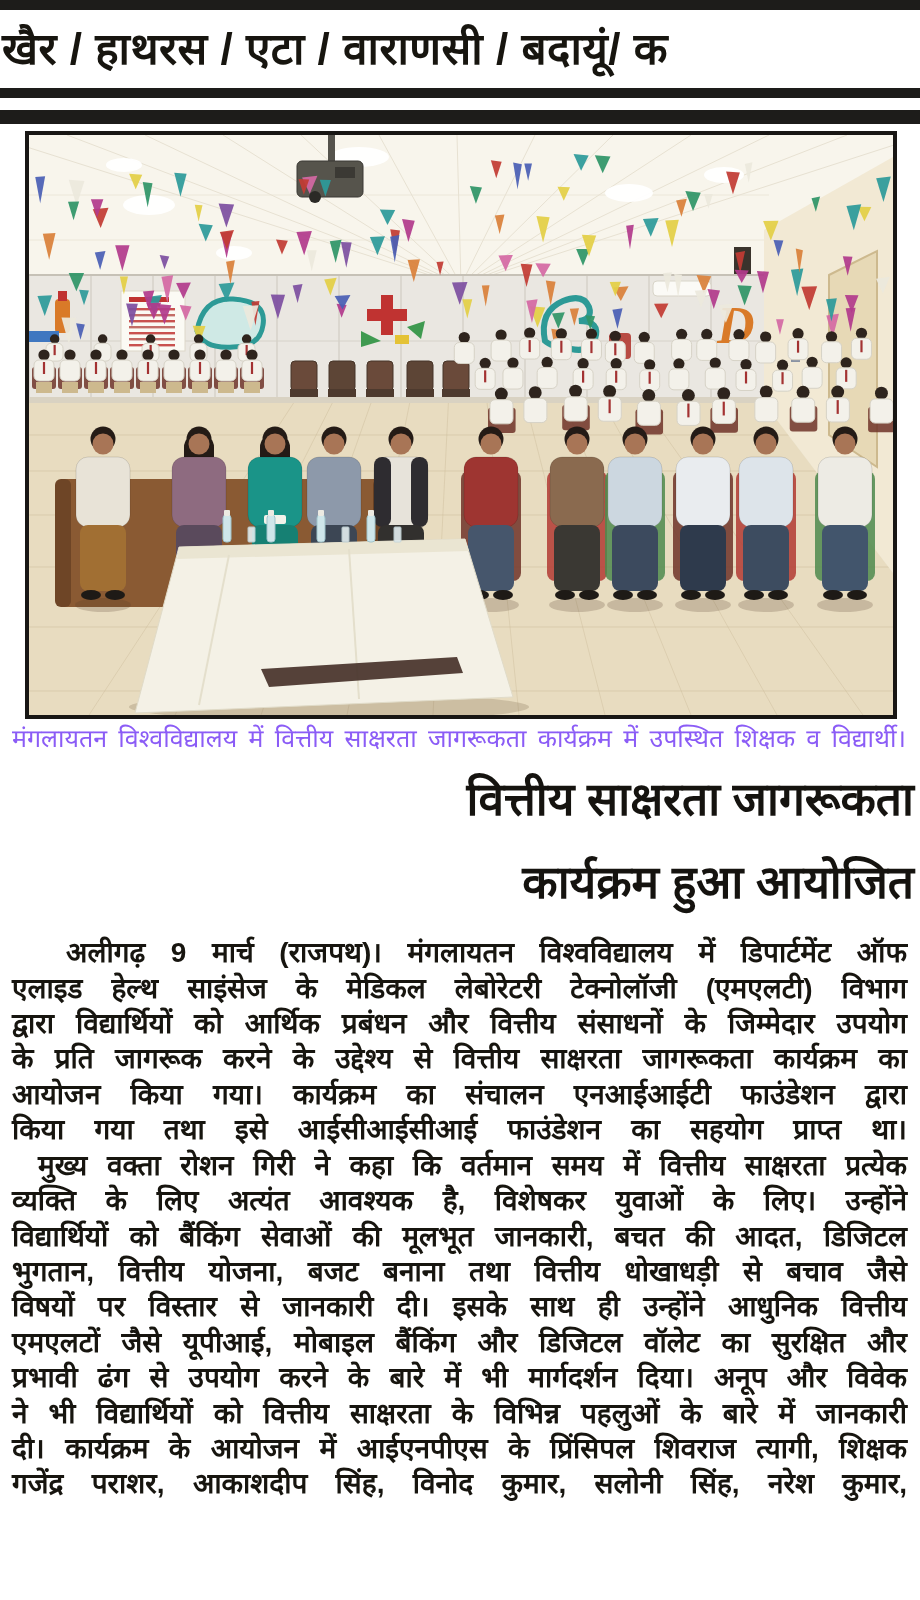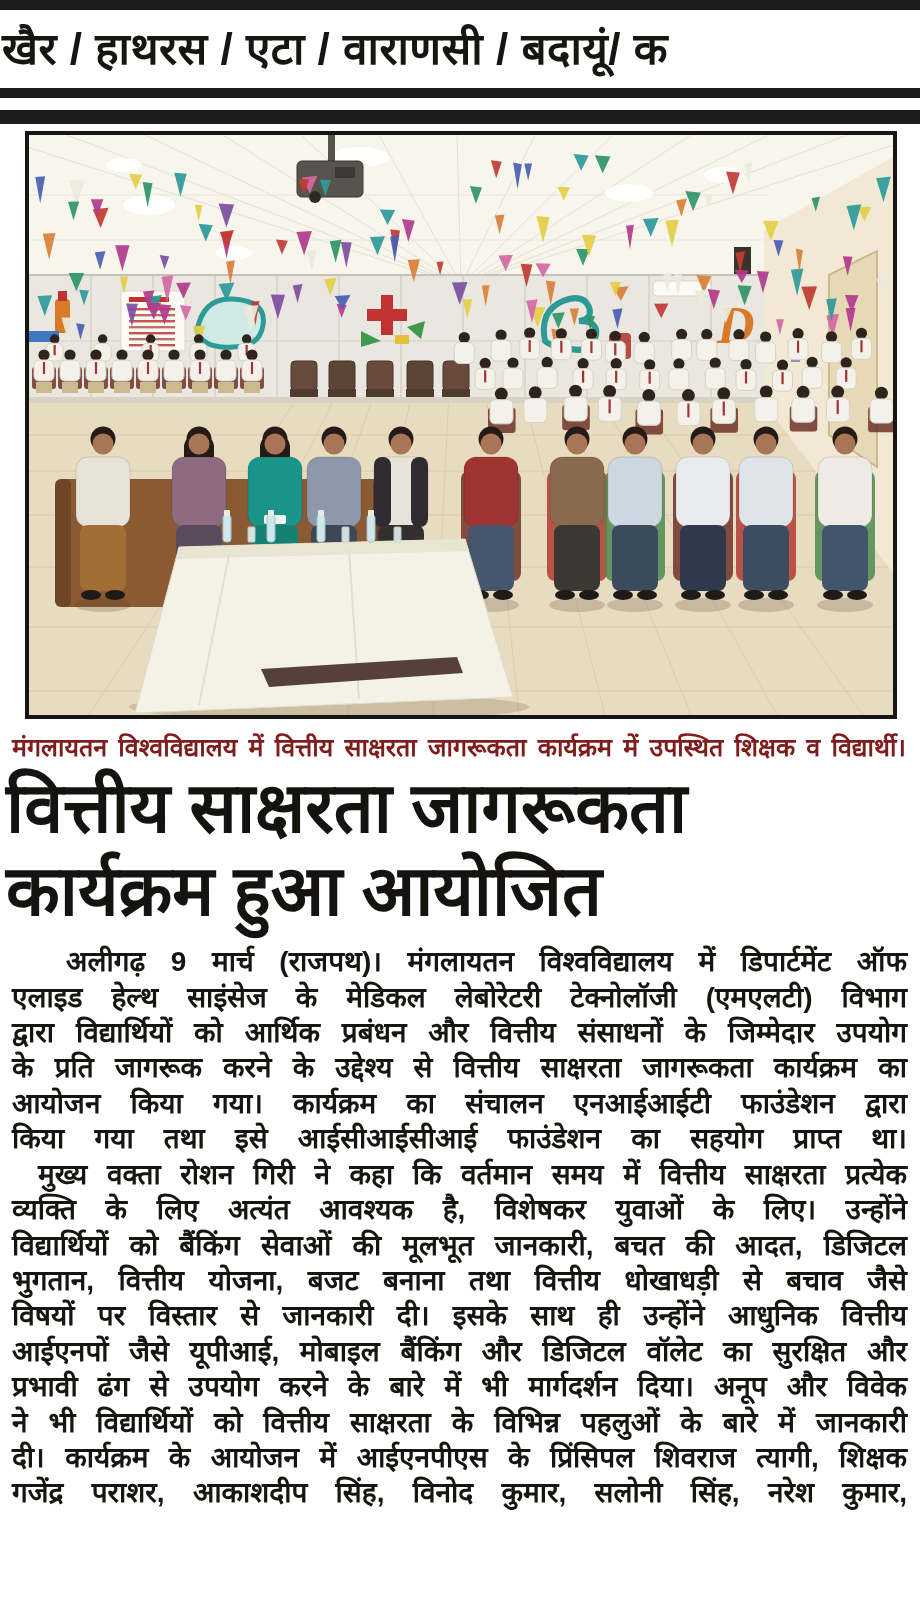--- a/index.html
+++ b/index.html
@@ -16,26 +16,26 @@
     padding-left:2px;
   }
   .bar-mid{height:10px;}
   .bar-low{height:14px;margin-top:12px;}
   .photo-wrap{
     margin:7px 23px 0 25px;height:588px;box-sizing:border-box;
     border:4px solid #181614;background:#efeadd;
   }
   .photo-wrap svg{display:block;width:100%;height:100%;}
   .caption{
-    margin:13px 14px 0 12px;font-size:25px;font-weight:bold;line-height:1.25;
-    text-align:justify;text-align-last:justify;color:#7f1d1d;
+    margin:4px 14px 0 12px;font-size:25px;font-weight:normal;line-height:1.25;
+    text-align:justify;text-align-last:justify;color:#8b5cf6;
   }
   .headline{
-    margin:4px 6px 0 6px;text-align:left;font-weight:bold;
-    font-size:70px;line-height:83px;color:#15130f;
+    margin:4px 6px 0 6px;text-align:right;font-weight:bold;
+    font-size:46px;line-height:83px;color:#15130f;
   }
   .article{
     margin:11px 13px 0 12px;font-size:28px;font-weight:700;
     line-height:35.4px;color:#17150f;
   }
   .article .line{text-align:justify;text-align-last:justify;}
   .article .line.last{text-align-last:left;}
   .article .indent1{text-indent:54px;}
   .article .indent2{text-indent:26px;font-family:Liberation Serif, serif;}
 </style>
@@ -562,20 +562,20 @@
     <div class="line">एलाइड हेल्थ साइंसेज के मेडिकल लेबोरेटरी टेक्नोलॉजी (एमएलटी) विभाग</div>
     <div class="line">द्वारा विद्यार्थियों को आर्थिक प्रबंधन और वित्तीय संसाधनों के जिम्मेदार उपयोग</div>
     <div class="line">के प्रति जागरूक करने के उद्देश्य से वित्तीय साक्षरता जागरूकता कार्यक्रम का</div>
     <div class="line">आयोजन किया गया। कार्यक्रम का संचालन एनआईआईटी फाउंडेशन द्वारा</div>
     <div class="line">किया गया तथा इसे आईसीआईसीआई फाउंडेशन का सहयोग प्राप्त था।</div>
     <div class="line indent2">मुख्य वक्ता रोशन गिरी ने कहा कि वर्तमान समय में वित्तीय साक्षरता प्रत्येक</div>
     <div class="line">व्यक्ति के लिए अत्यंत आवश्यक है, विशेषकर युवाओं के लिए। उन्होंने</div>
     <div class="line">विद्यार्थियों को बैंकिंग सेवाओं की मूलभूत जानकारी, बचत की आदत, डिजिटल</div>
     <div class="line">भुगतान, वित्तीय योजना, बजट बनाना तथा वित्तीय धोखाधड़ी से बचाव जैसे</div>
     <div class="line">विषयों पर विस्तार से जानकारी दी। इसके साथ ही उन्होंने आधुनिक वित्तीय</div>
-    <div class="line">आईएनपों जैसे यूपीआई, मोबाइल बैंकिंग और डिजिटल वॉलेट का सुरक्षित और</div>
+    <div class="line">एमएलटों जैसे यूपीआई, मोबाइल बैंकिंग और डिजिटल वॉलेट का सुरक्षित और</div>
     <div class="line">प्रभावी ढंग से उपयोग करने के बारे में भी मार्गदर्शन दिया। अनूप और विवेक</div>
     <div class="line">ने भी विद्यार्थियों को वित्तीय साक्षरता के विभिन्न पहलुओं के बारे में जानकारी</div>
     <div class="line">दी। कार्यक्रम के आयोजन में आईएनपीएस के प्रिंसिपल शिवराज त्यागी, शिक्षक</div>
     <div class="line">गजेंद्र पराशर, आकाशदीप सिंह, विनोद कुमार, सलोनी सिंह, नरेश कुमार,</div>
   </div>
 
 </div>
 
 </body></html>

